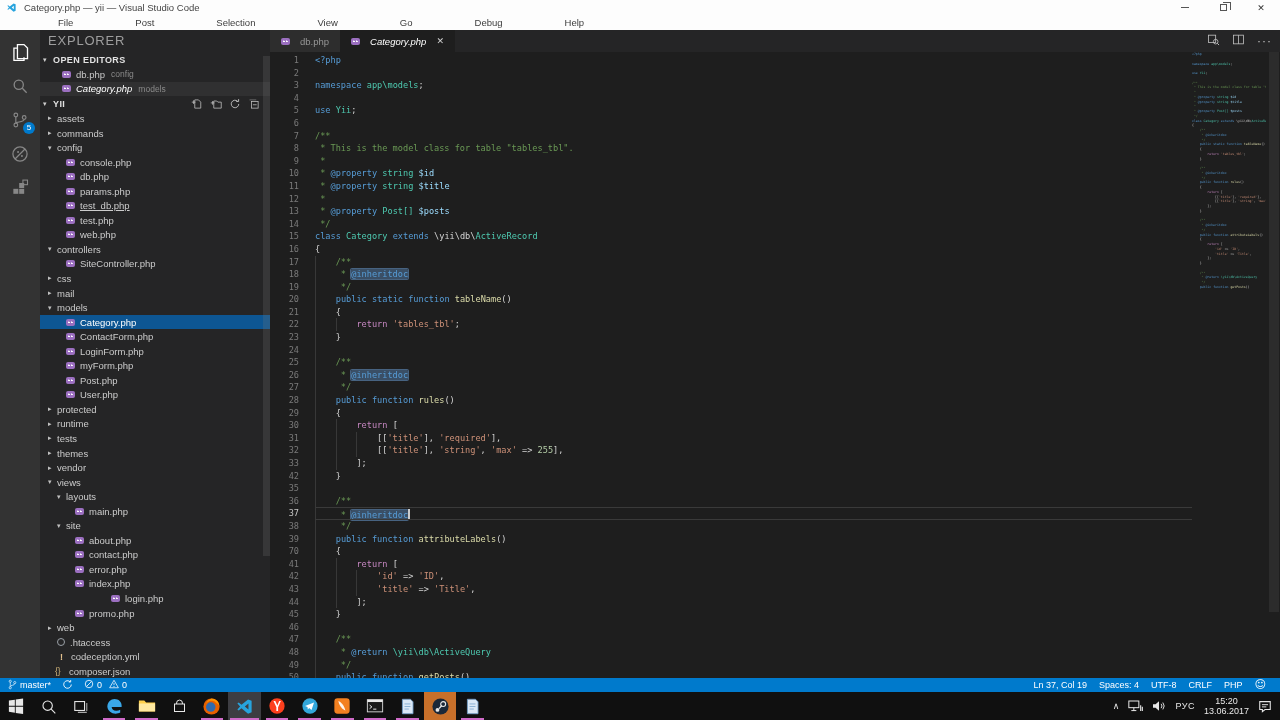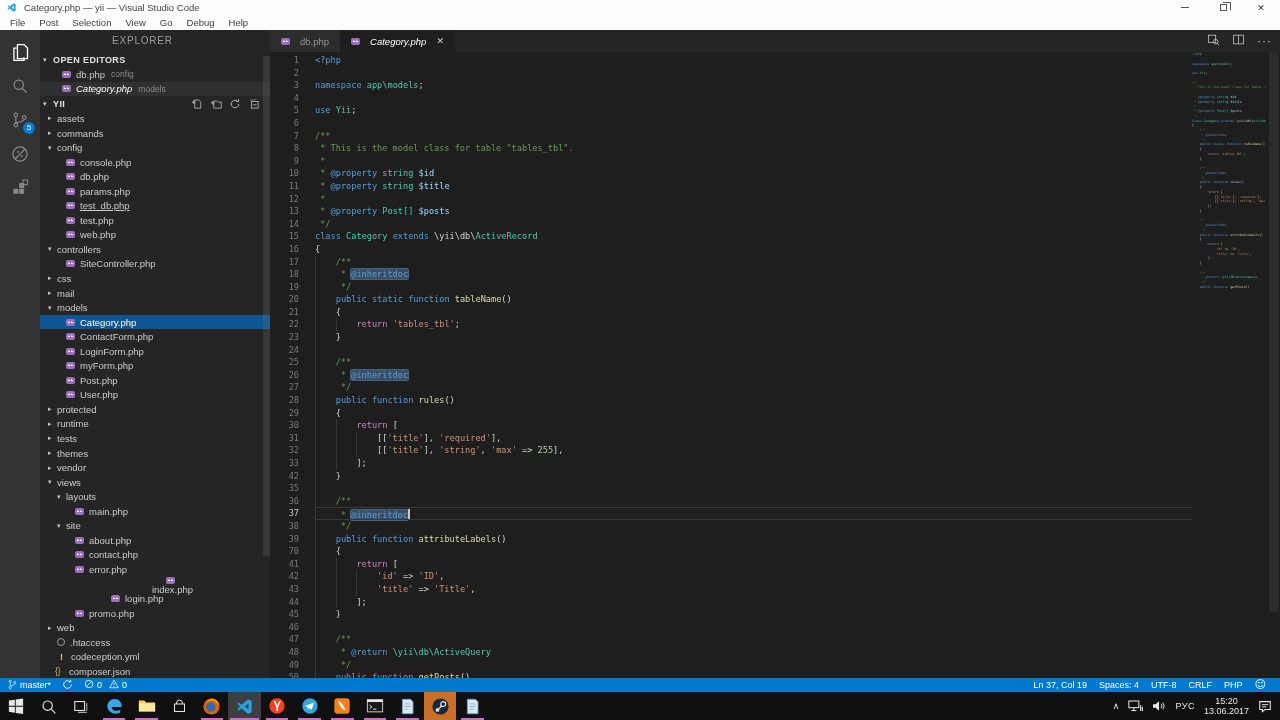--- a/index.html
+++ b/index.html
@@ -14,35 +14,35 @@
   #win-controls { position:absolute; right:0; top:0; height:15px; display:flex; }
   #win-controls .wc { width:38px; height:15px; display:flex; align-items:center; justify-content:center; color:#333; }
   .wc-min-glyph { width:8px; height:1px; background:#555; display:block; }
   .wc-restore-glyph { width:7px; height:7px; border:1px solid #555; position:relative; display:block; }
   .wc-restore-glyph::before { content:''; position:absolute; left:2px; top:-3px; width:7px; height:7px; border:1px solid #555; border-left:none; border-bottom:none; }
   .wc-close-glyph { font-size:9px; color:#333; }
 
   
   #menubar { position:absolute; left:0; top:15px; width:1280px; height:15px; background:#fdfdfd;
              display:flex; align-items:center; padding-left:3px; font-size:9.5px; color:#3c3c3c; }
-  .menu-item { padding:0 7px; height:15px; line-height:15px; }
+  .menu-item { padding:0 7px; height:15px; line-height:15px;margin-left:48px; }
 
   
   #activitybar { position:absolute; left:0; top:30px; width:40px; height:648px; background:#333333;
                  display:flex; flex-direction:column; align-items:center; padding-top:5px; }
   .ab-item { width:40px; height:34px; display:flex; align-items:center; justify-content:center;
              color:#878787; position:relative; }
   .ab-item.active { color:#ffffff; }
   .ab-badge { position:absolute; right:5px; bottom:3px; min-width:12px; height:12px; border-radius:7px;
               background:#007acc; color:#fff; font-size:8px; line-height:12px; text-align:center; padding:0 2px; }
 
   
   #sidebar { position:absolute; left:40px; top:30px; width:230px; height:648px; background:#252526;
              color:#cccccc; overflow:hidden; }
-  #sb-title { height:22px; line-height:22px; padding-left:28px; font-size:10px; letter-spacing:.8px; color:#9e9e9e;margin-left:44px; }
+  #sb-title { height:22px; line-height:22px; padding-left:8px; font-size:13px; letter-spacing:.8px; color:#9e9e9e; }
   .sb-section-header { height:15px; display:flex; align-items:center; padding-left:3px;
                        font-size:9px; font-weight:bold; color:#e2e2e2; letter-spacing:.4px; }
   .sb-section-header .arrow { width:10px; font-size:7px; color:#cfcfcf; font-family:"DejaVu Sans",sans-serif; }
   .section-actions { margin-left:auto; display:flex; gap:7px; padding-right:10px; }
   .section-actions span { display:flex; }
   .oe-row { height:14.6px; display:flex; align-items:center; padding-left:22px; font-size:9.5px; color:#c8c8c8; }
   .oe-row.active { background:rgba(255,255,255,.055); color:#ffffff; font-style:italic; }
   .oe-detail { margin-left:6px; font-size:8.5px; color:#8a8a8a; font-style:normal; }
   .tree-row { height:14.55px; display:flex; align-items:center; font-size:9.5px; color:#cccccc; white-space:nowrap; }
   .tree-row.selected { background:#0d5693; color:#ffffff; }
@@ -353,21 +353,21 @@
           <span class="lbl">about.php</span>
         </div>
         <div class="tree-row" style="padding-left: 35px;">
           <span class="php-ico"></span>
           <span class="lbl">contact.php</span>
         </div>
         <div class="tree-row" style="padding-left: 35px;">
           <span class="php-ico"></span>
           <span class="lbl">error.php</span>
         </div>
-        <div class="tree-row" style="padding-left: 35px; flex-direction: column;">
+        <div class="tree-row" style="padding-left: 35px;">
           <span class="php-ico"></span>
           <span class="lbl">index.php</span>
         </div>
         <div class="tree-row" style="padding-left: 35px; margin-left: 36px;">
           <span class="php-ico"></span>
           <span class="lbl">login.php</span>
         </div>
         <div class="tree-row" style="padding-left: 35px;">
           <span class="php-ico"></span>
           <span class="lbl">promo.php</span>

